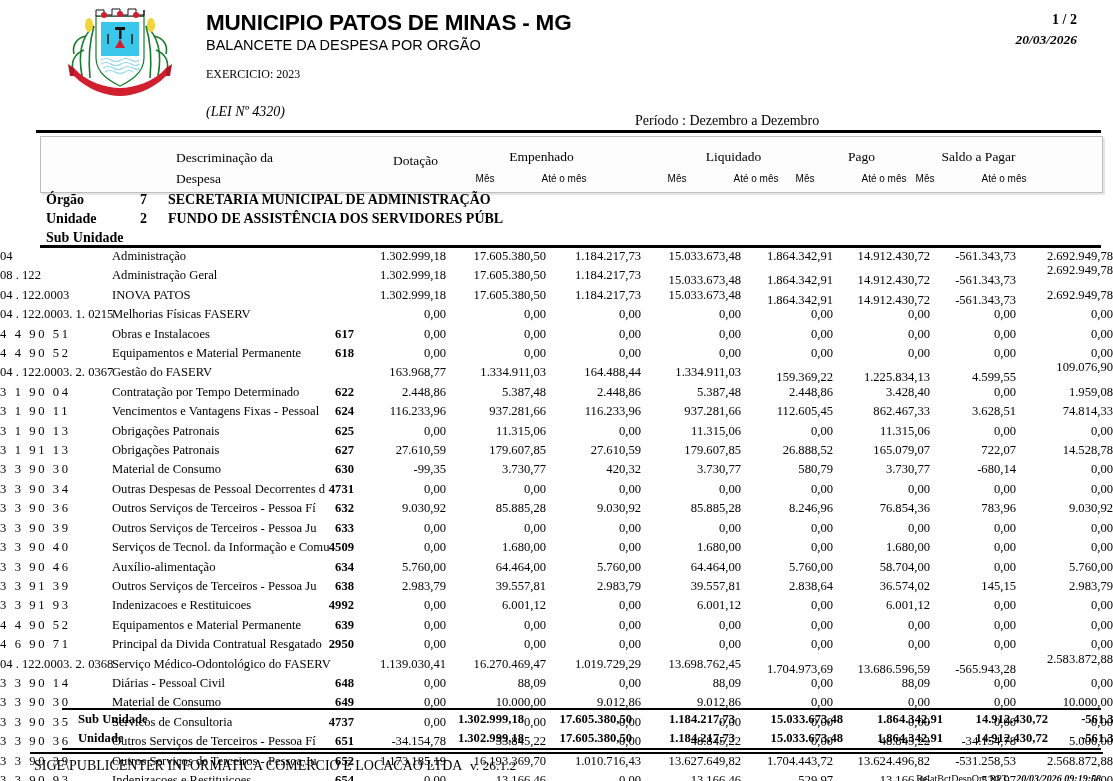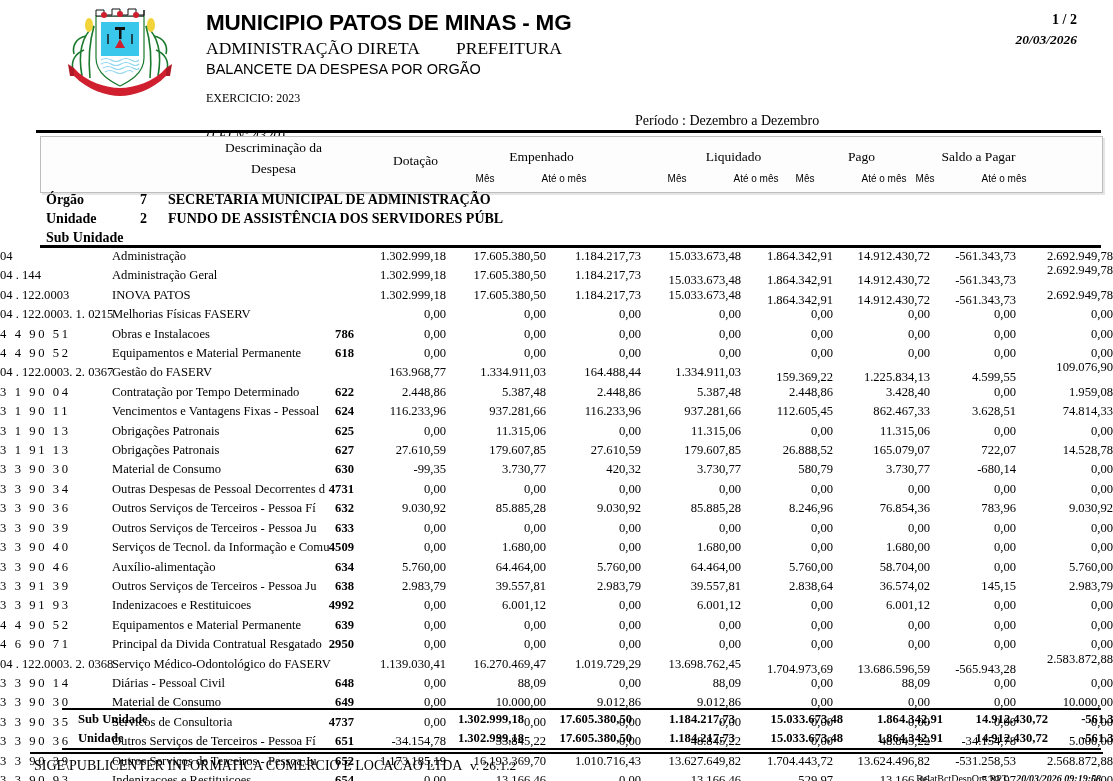--- a/index.html
+++ b/index.html
@@ -137,23 +137,22 @@
   .sub-title {
     position: absolute;
     font-size: 10px;
     font-family: "Liberation Sans", sans-serif;
     top: 36px;
     text-align: center;
   }
   #desc-head {
     position: absolute;
     left: 135px;
-    top: 1px;
+    top: 11px;
     width: 195px;
-    text-align: center;
     font-size: 13.5px;
     line-height: 1.55;
   }
   #dotacao-head {
     position: absolute;
     left: 327px;
     top: 16px;
     width: 95px;
     text-align: center;
     font-size: 13.5px;
@@ -345,24 +344,20 @@
       <circle cx="80" cy="9" r="3" fill="#d0202f"></circle>
 
       <path d="M18 62 C30 76 50 82 64 82 C78 82 98 76 110 62 L110 70 C96 84 78 90 64 90 C50 90 32 84 18 70 Z" fill="#d0202f"></path>
       <path d="M18 62 L12 58 L14 70 L18 70 Z" fill="#b01826"></path>
       <path d="M110 62 L116 58 L114 70 L110 70 Z" fill="#b01826"></path>
     </svg>
   </div>
 
   <div id="title-block">
     <div id="main-title">MUNICIPIO PATOS DE MINAS - MG</div>
-    <div id="subtitle-row">
-      <span id="sub1">ADMINISTRAÇÃO DIRETA</span>
-      <span id="sub2">PREFEITURA</span>
-    </div>
     <div id="sub3">BALANCETE DA DESPESA POR ORGÃO</div>
     <div id="exercicio">EXERCICIO: 2023</div>
     <div id="lei">(LEI Nº 4320)</div>
   </div>
 
   <div id="page-num">
     <div>1 / 2</div>
     <div id="report-date">20/03/2026</div>
   </div>
 
@@ -416,21 +411,21 @@
         <td class="c-num n1"><span>1.302.999,18</span></td>
         <td class="c-num n2"><span>17.605.380,50</span></td>
         <td class="c-num n3"><span>1.184.217,73</span></td>
         <td class="c-num n4"><span>15.033.673,48</span></td>
         <td class="c-num n5"><span>1.864.342,91</span></td>
         <td class="c-num n6"><span>14.912.430,72</span></td>
         <td class="c-num n7"><span>-561.343,73</span></td>
         <td class="c-num n8"><span>2.692.949,78</span></td>
       </tr>
       <tr class="lvl-prog">
-        <td class="c-code">04 . 144</td>
+        <td class="c-code">08 . 122</td>
         <td class="c-desc">Administração Geral</td>
         <td class="c-dot"></td>
         <td class="c-num n1"><span>1.302.999,18</span></td>
         <td class="c-num n2"><span>17.605.380,50</span></td>
         <td class="c-num n3"><span>1.184.217,73</span></td>
         <td class="c-num n4"><span class="off-down">15.033.673,48</span></td>
         <td class="c-num n5"><span class="off-down">1.864.342,91</span></td>
         <td class="c-num n6"><span class="off-down">14.912.430,72</span></td>
         <td class="c-num n7"><span class="off-down">-561.343,73</span></td>
         <td class="c-num n8"><span class="off-up">2.692.949,78</span></td>
@@ -457,21 +452,21 @@
         <td class="c-num n3"><span>0,00</span></td>
         <td class="c-num n4"><span>0,00</span></td>
         <td class="c-num n5"><span>0,00</span></td>
         <td class="c-num n6"><span>0,00</span></td>
         <td class="c-num n7"><span>0,00</span></td>
         <td class="c-num n8"><span>0,00</span></td>
       </tr>
       <tr class="lvl-item">
         <td class="c-code">4  4  90  51</td>
         <td class="c-desc">Obras e Instalacoes</td>
-        <td class="c-dot">786</td>
+        <td class="c-dot">617</td>
         <td class="c-num n1"><span>0,00</span></td>
         <td class="c-num n2"><span>0,00</span></td>
         <td class="c-num n3"><span>0,00</span></td>
         <td class="c-num n4"><span>0,00</span></td>
         <td class="c-num n5"><span>0,00</span></td>
         <td class="c-num n6"><span>0,00</span></td>
         <td class="c-num n7"><span>0,00</span></td>
         <td class="c-num n8"><span>0,00</span></td>
       </tr>
       <tr class="lvl-item">

